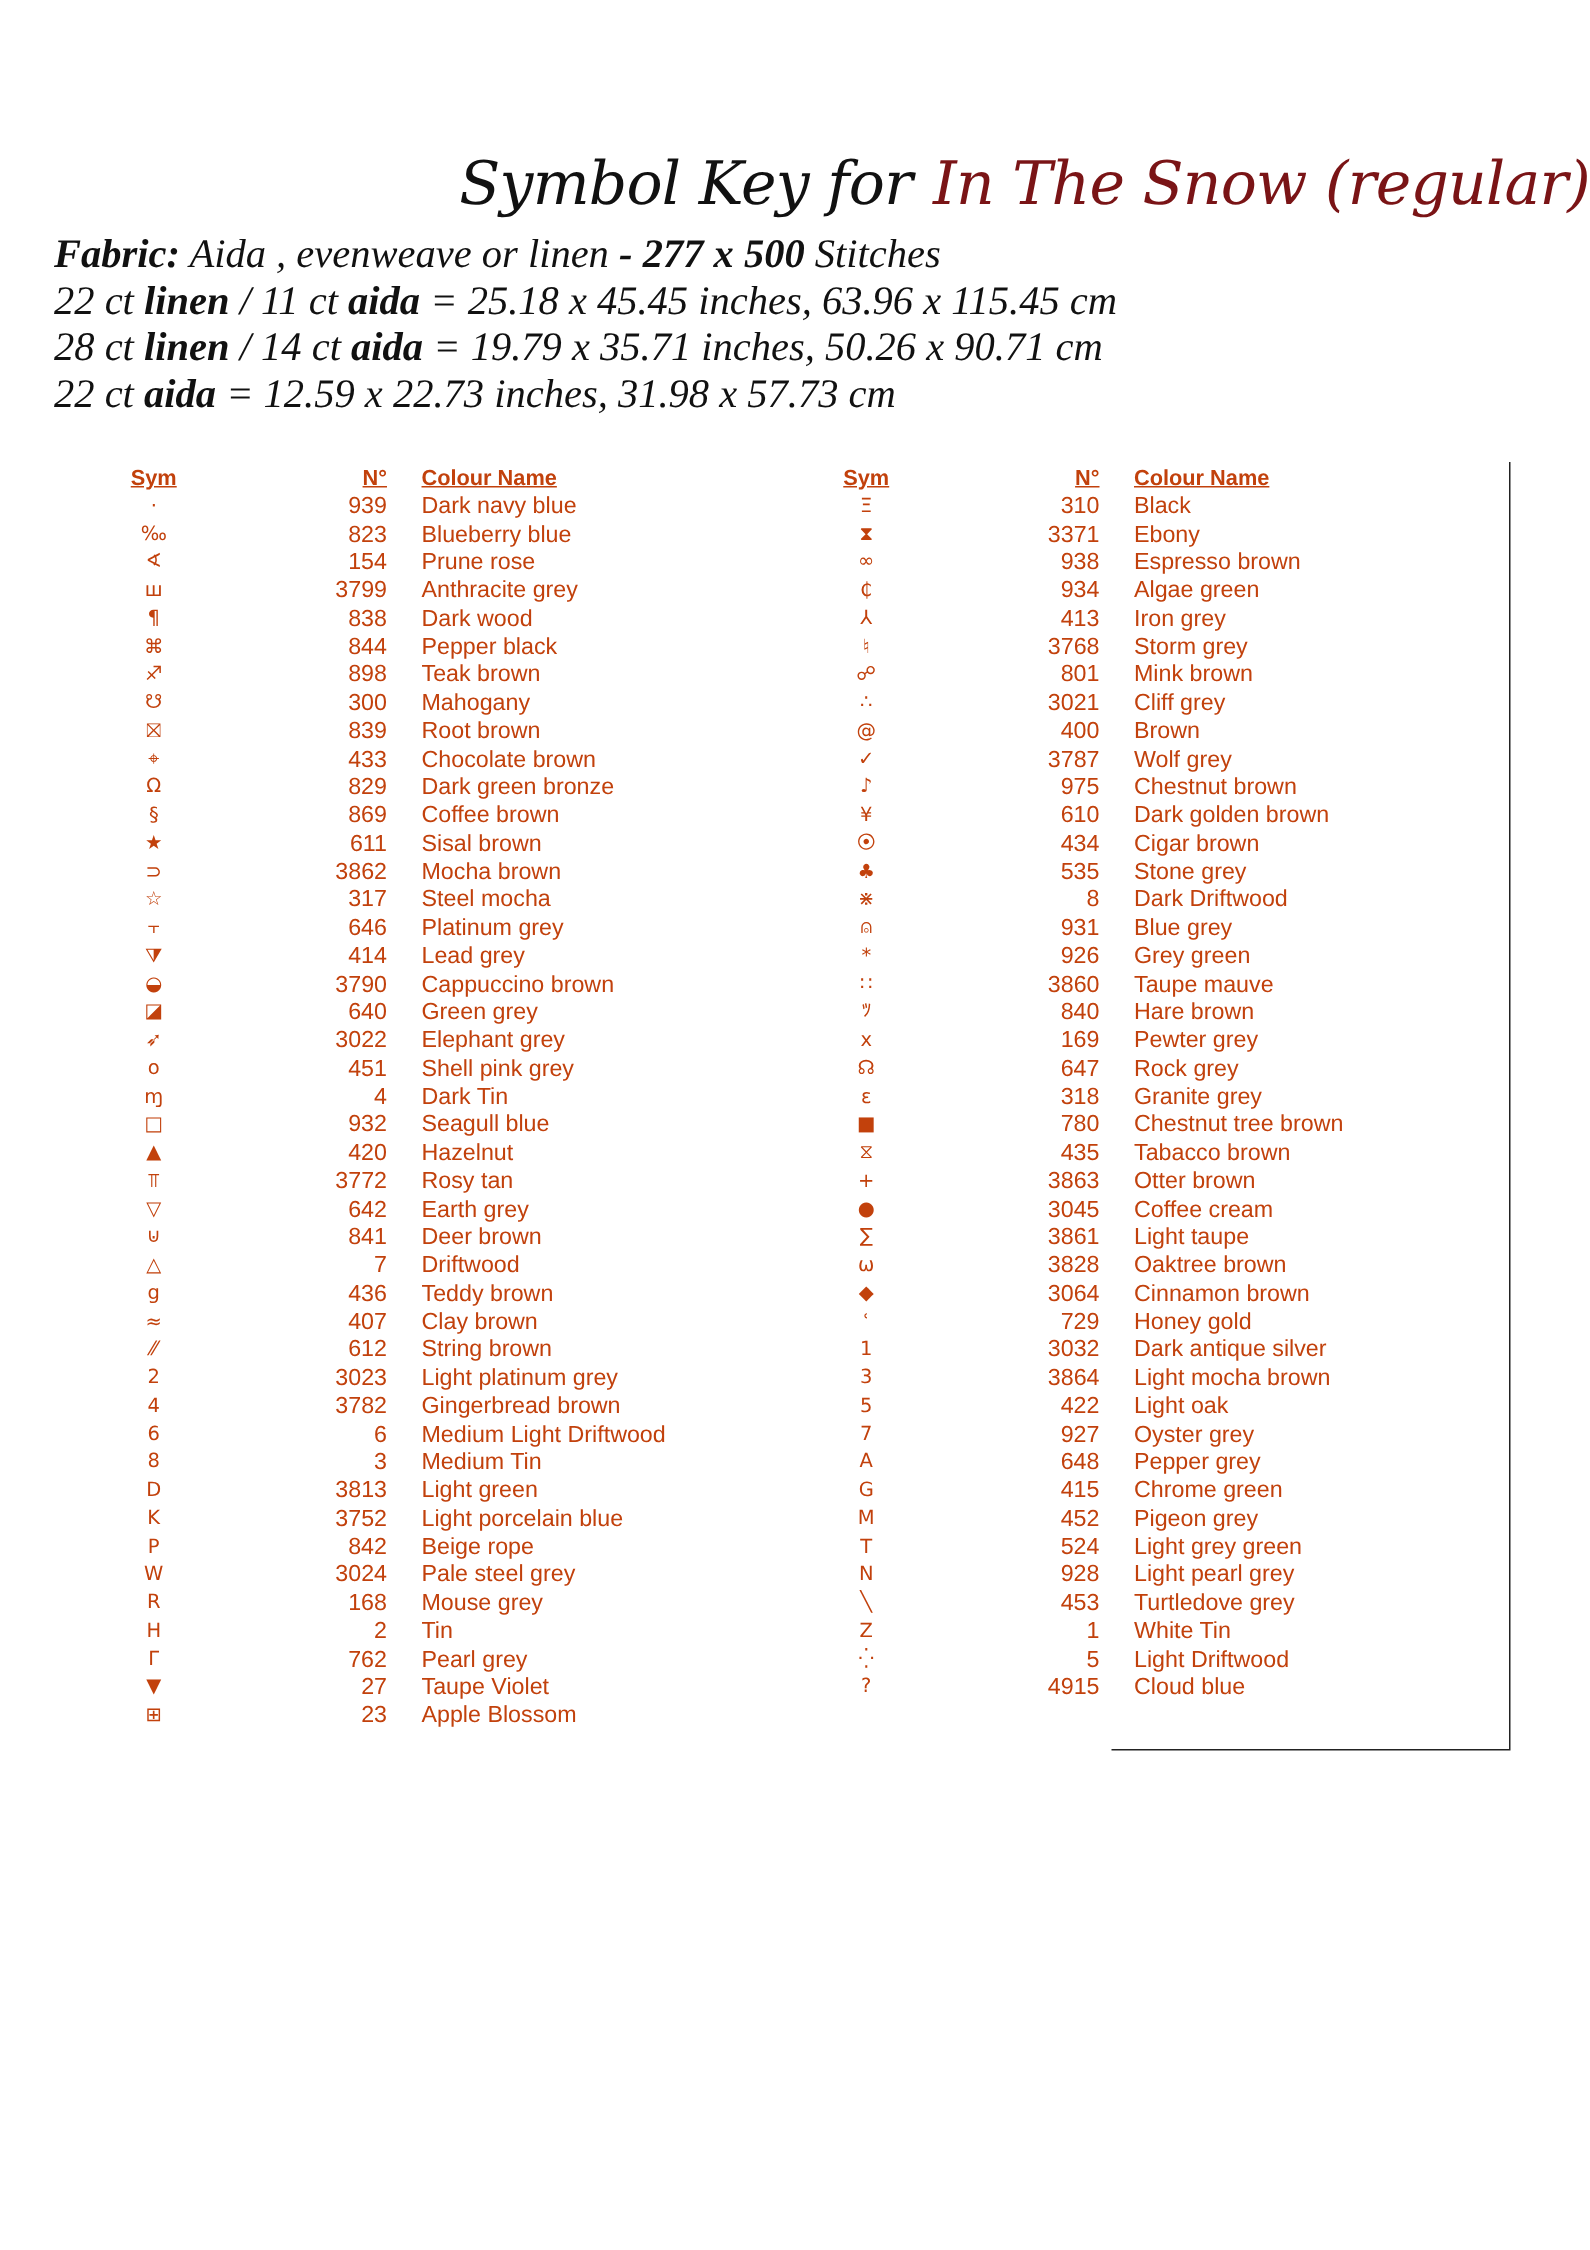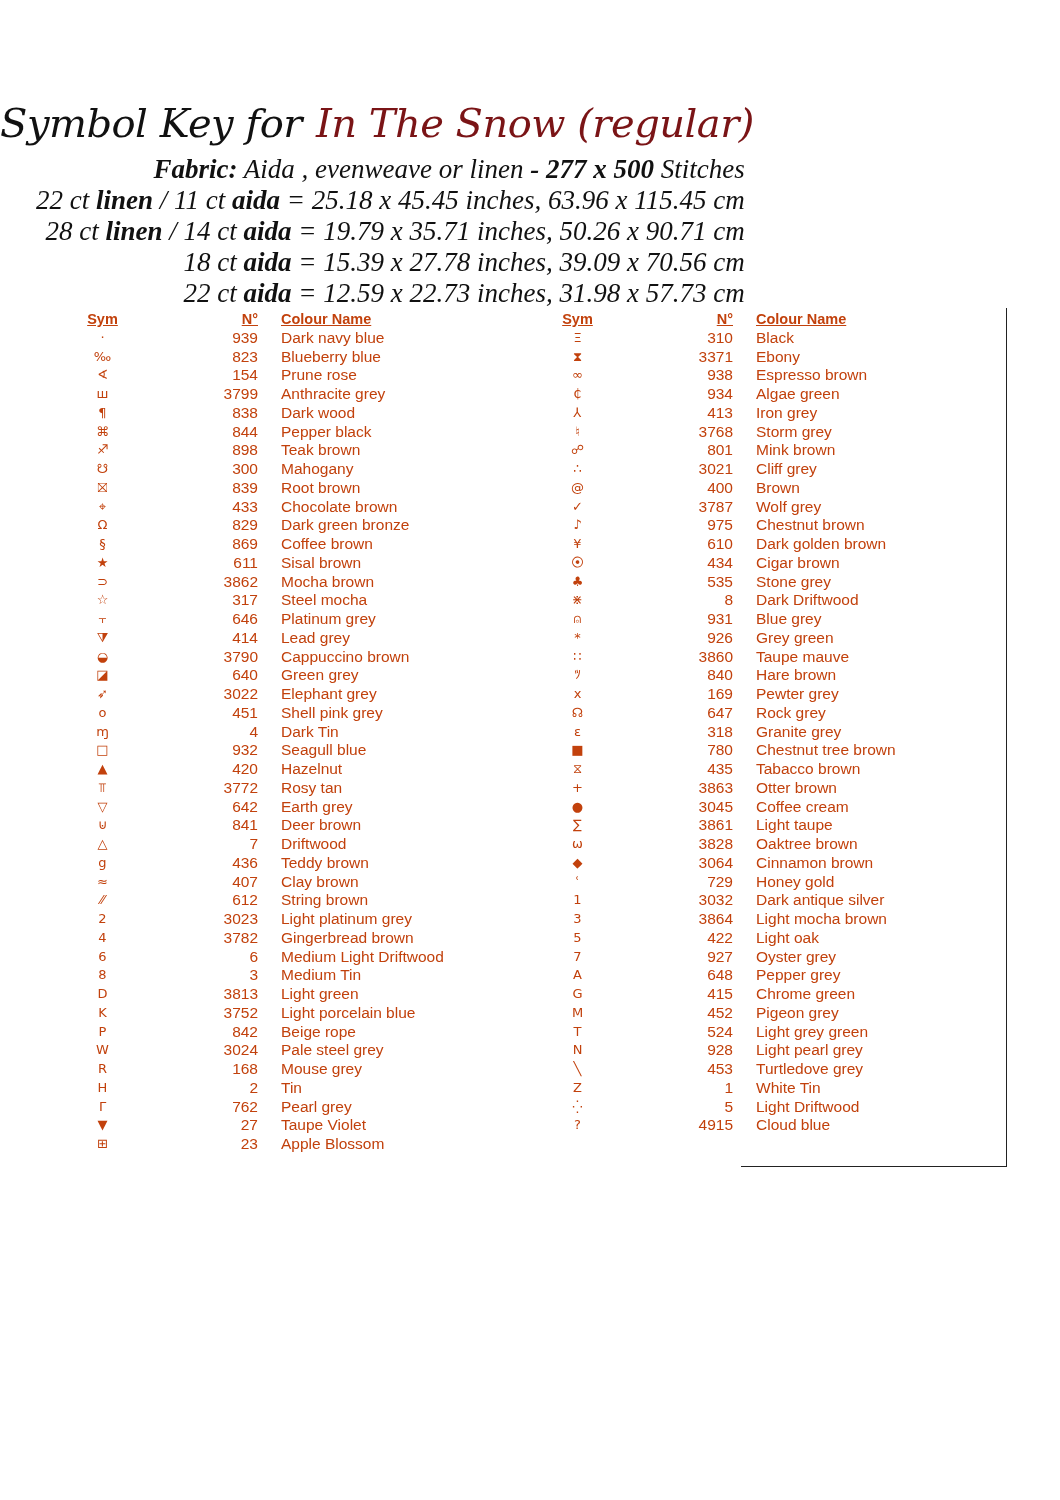--- a/index.html
+++ b/index.html
@@ -1,30 +1,30 @@
 <!DOCTYPE html>
 <html><head>
 <meta charset="utf-8">
 <style>
   html, body { margin: 0; padding: 0; background: #ffffff; }
   body { width: 1060px; height: 1500px; position: relative; overflow: hidden; color: #111; }
   .title {
-    position: absolute; left: 0; top: 96px; width: 1060px; text-align: left;
+    position: absolute; left: 0; top: 96px; width: 1060px; text-align: right;
     font-family: "DejaVu Serif", serif; font-style: italic; font-size: 40px; line-height: 54px;
     letter-spacing: -0.5px;
   }
   .title .lead { color: #111; }
   .title .name { color: #7a1416; margin-left: 14px; }
   .specs {
     position: absolute; left: 36px; top: 154px;
     font-family: "Liberation Serif", serif; font-style: italic; font-size: 27px; line-height: 31px;
     color: #111;
   }
   .specs b { font-weight: bold; }
-  .specs .line { white-space: nowrap; text-align: right; }
+  .specs .line { white-space: nowrap; }
   .col {
     position: absolute; top: 310px;
     font-family: "Liberation Sans", sans-serif; font-size: 15.5px; color: #c2410c;
   }
   .col.left { left: 70px; }
   .col.right { left: 545px; }
   .row { display: flex; height: 18.75px; line-height: 18.75px; align-items: center; }
   .row .sym { width: 65px; text-align: center; font-family: "DejaVu Sans", sans-serif; font-size: 13px; }
   .row .num { width: 123px; text-align: right; }
   .row .nm { margin-left: 23px; white-space: nowrap; }
@@ -40,21 +40,20 @@
   <span class="lead">Symbol Key for</span><span class="name">In The Snow (regular)</span>
 </div>
 
 <div class="specs">
   <div class="line">
     <b>Fabric:</b><span> Aida , evenweave or  linen </span><b>- </b><b>277 x 500</b><span> Stitches</span>
   </div>
   <div id="sizes">
       <div class="line"><span>22 ct </span><b>linen</b><span> / 11 ct </span><b>aida</b><span> = 25.18 x 45.45 inches, 63.96 x 115.45 cm</span></div>
       <div class="line"><span>28 ct </span><b>linen</b><span> / 14 ct </span><b>aida</b><span> = 19.79 x 35.71 inches, 50.26 x 90.71 cm</span></div>
-      <div class="line"><span>18 ct </span><b>aida</b><span></span><b></b><span>  = 15.39 x 27.78 inches, 39.09 x 70.56 cm</span></div>
       <div class="line"><span>22 ct </span><b>aida</b><span></span><b></b><span> = 12.59 x 22.73 inches, 31.98 x 57.73 cm</span></div>
     </div>
 </div>
 
 <div class="col left" id="col-left">
     <div class="row hdr">
       <span class="sym">Sym</span>
       <span class="num">N°</span>
       <span class="nm">Colour Name</span>
     </div>

